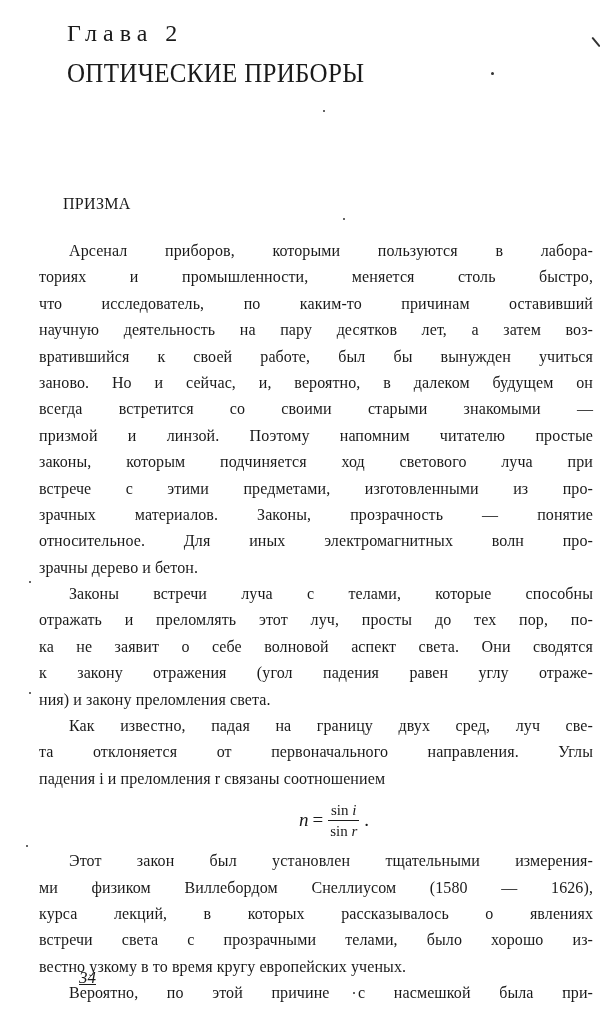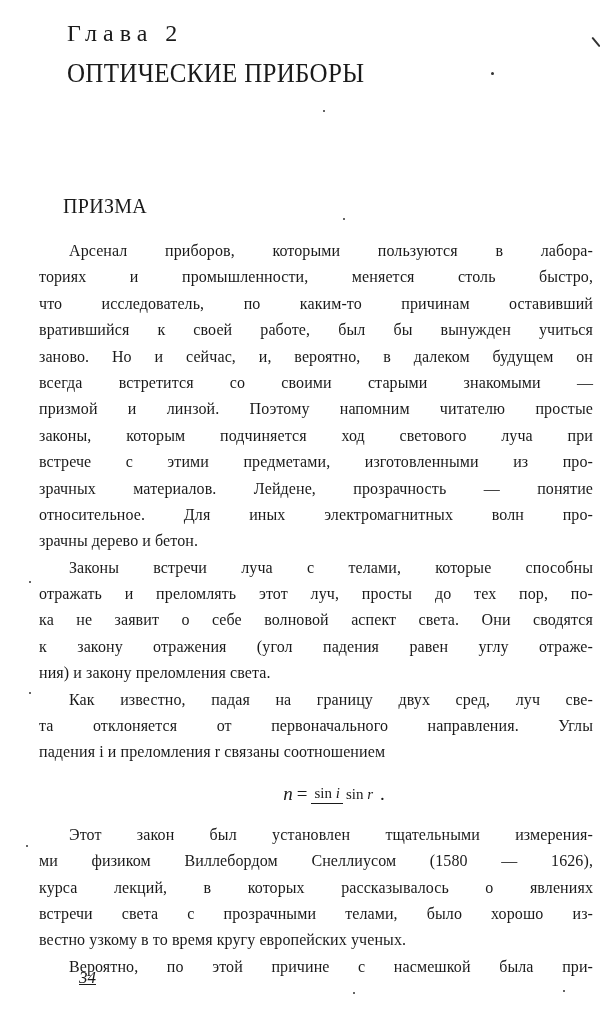--- a/index.html
+++ b/index.html
@@ -37,21 +37,21 @@
       font-size: 25px;
       font-weight: normal;
       letter-spacing: 0.3px;
       transform: scaleY(1.08);
       transform-origin: left top;
     }
     .section-title {
       position: absolute;
       left: 40px;
       top: 195px;
-      font-size: 20px;
+      font-size: 16px;
       letter-spacing: 0.3px;
     }
     .body-text {
       position: absolute;
       left: 16px;
       top: 238px;
       width: 554px;
     }
     .line {
       display: block;
@@ -80,20 +80,21 @@
     }
     .formula .lhs {
       font-style: italic;
       margin-right: 4px;
     }
     .formula .eq {
       margin-right: 4px;
     }
     .frac {
       display: inline-flex;
+      flex-direction: column;
       align-items: center;
       font-size: 15px;
       line-height: 18px;
     }
     .frac .num {
       border-bottom: 1px solid #1a1a1a;
       padding: 0 3px 1px 3px;
     }
     .frac .den {
       padding: 1px 3px 0 3px;
@@ -123,27 +124,28 @@
   <div class="chapter-title">ОПТИЧЕСКИЕ ПРИБОРЫ</div>
 
   <div class="section-title">ПРИЗМА</div>
 
   <div class="body-text">
 
     <div>
       <span class="line indent">Арсенал приборов, которыми пользуются в лабора-</span>
       <span class="line">ториях и промышленности, меняется столь быстро,</span>
       <span class="line">что исследователь, по каким-то причинам оставивший</span>
+      <span class="line">научную деятельность на пару десятков лет, а затем воз-</span>
       <span class="line">вратившийся к своей работе, был бы вынужден учиться</span>
       <span class="line">заново. Но и сейчас, и, вероятно, в далеком будущем он</span>
       <span class="line">всегда встретится со своими старыми знакомыми —</span>
       <span class="line">призмой и линзой. Поэтому напомним читателю простые</span>
       <span class="line">законы, которым подчиняется ход светового луча при</span>
       <span class="line">встрече с этими предметами, изготовленными из про-</span>
-      <span class="line">зрачных материалов. Лейдене, прозрачность — понятие</span>
+      <span class="line">зрачных материалов. Законы, прозрачность — понятие</span>
       <span class="line">относительное. Для иных электромагнитных волн про-</span>
       <span class="line last">зрачны дерево и бетон.</span>
     </div>
 
     <div>
       <span class="line indent">Законы встречи луча с телами, которые способны</span>
       <span class="line">отражать и преломлять этот луч, просты до тех пор, по-</span>
       <span class="line">ка не заявит о себе волновой аспект света. Они сводятся</span>
       <span class="line">к закону отражения (угол падения равен углу отраже-</span>
       <span class="line last">ния) и закону преломления света.</span>

